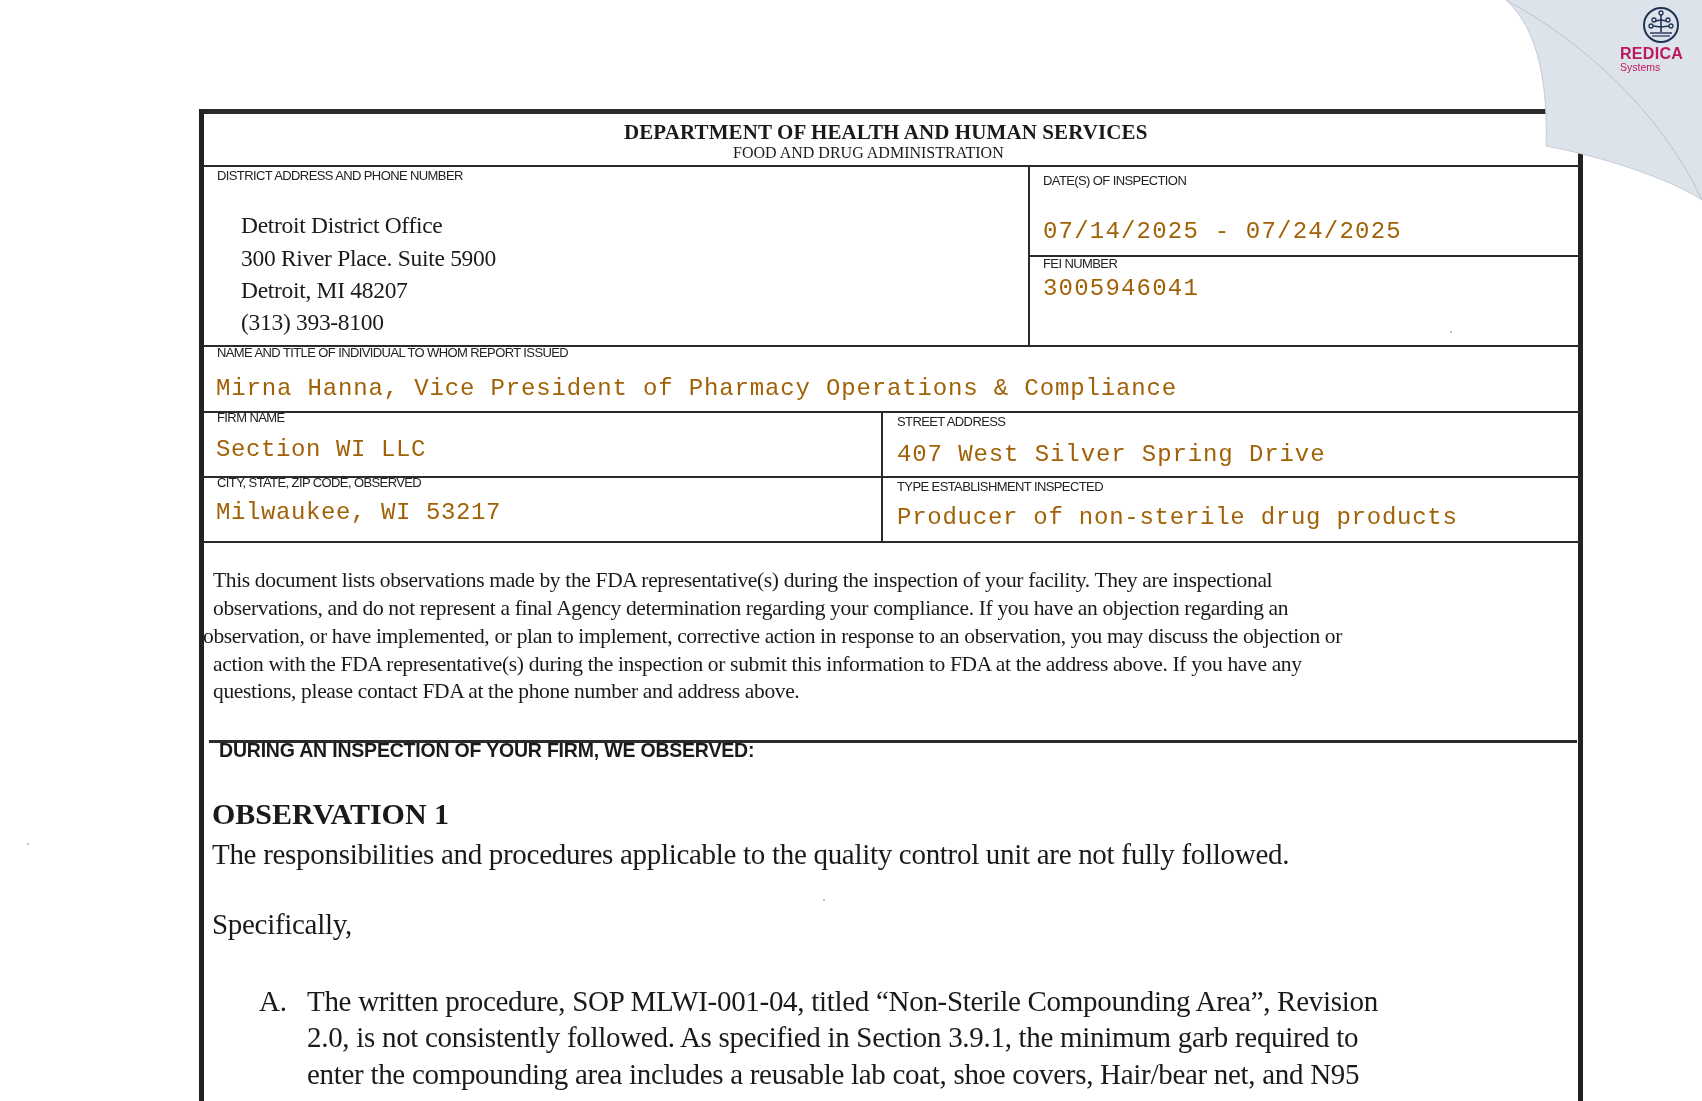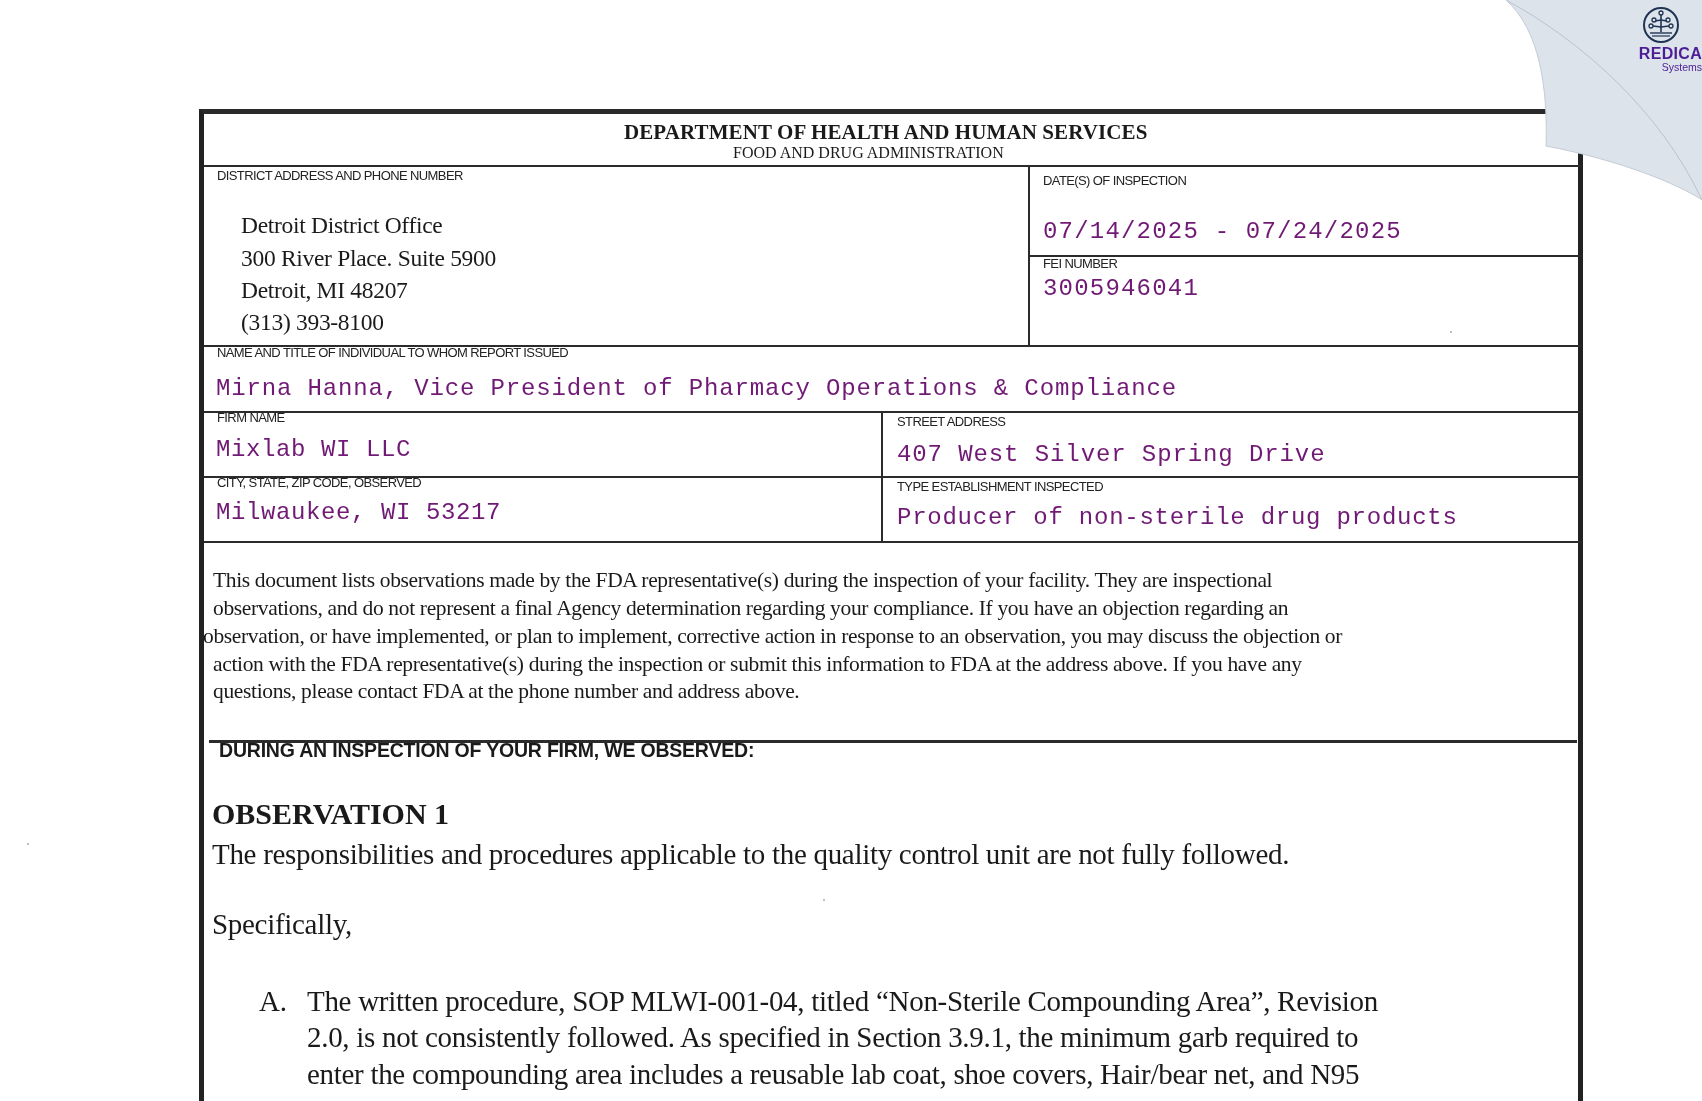--- a/index.html
+++ b/index.html
@@ -13,27 +13,27 @@
     position:absolute; left:199px; top:109px; width:1384px; height:1100px;
     border-left:5px solid #222; border-top:5px solid #2a2a2a; border-right:5px solid #222;
     box-sizing:border-box;
   }
   .hline { position:absolute; height:2px; background:#2b2b2b; }
   .vline { position:absolute; width:2px; background:#2b2b2b; }
   .hdr-title { font-family:"Liberation Serif", serif; font-weight:bold; font-size:21px; letter-spacing:0.1px; }
   .hdr-sub { font-family:"Liberation Serif", serif; font-size:16px; }
   .lbl { font-family:"Liberation Sans", sans-serif; font-size:13px; letter-spacing:-0.6px; color:#222; }
   .serif-val { font-family:"Liberation Serif", serif; font-size:23.5px; letter-spacing:-0.3px;margin-left:24px; }
-  .mono-val { font-family:"Liberation Mono", monospace; font-size:24px; color:#701a75; }
+  .mono-val { font-family:"Liberation Mono", monospace; font-size:24px; color:#a16207; }
   .para { font-family:"Liberation Serif", serif; font-size:21.5px; letter-spacing:-0.35px; line-height:27.8px; }
   .during { font-family:"Liberation Sans", sans-serif; font-weight:bold; font-size:19.5px; letter-spacing:-0.2px; }
   .obs-title { font-family:"Liberation Serif", serif; font-weight:bold; font-size:30px; }
   .body-lg { font-family:"Liberation Serif", serif; font-size:29px; letter-spacing:-0.3px; }
   .curl { position:absolute; left:0; top:0; width:1702px; height:260px; pointer-events:none; }
-  .logo { position:absolute; left:1620px; top:6px; width:82px; text-align:right; color:#4c1d95; }
+  .logo { position:absolute; left:1620px; top:6px; width:82px; text-align:left; color:#be185d; }
   .logo-name { font-family:"Liberation Sans", sans-serif; font-weight:bold; font-size:16px; letter-spacing:0.3px; line-height:16px; margin-top:2px; }
   .logo-sub { font-family:"Liberation Sans", sans-serif; font-size:10.5px; line-height:11px; }
   .speck { position:absolute; width:2px; height:2px; background:#aaa; border-radius:1px; }
 </style>
 </head>
 <body>
 
 <div class="frame"></div>
 
 <div class="abs hdr-title" style="left:624px; top:120px;">DEPARTMENT OF HEALTH AND HUMAN SERVICES</div>
@@ -55,21 +55,21 @@
 <div class="abs lbl" style="left:1043px; top:256px;">FEI NUMBER</div>
 <div class="abs mono-val" style="left:1043px; top:275px; letter-spacing:1.2px;">3005946041</div>
 <div class="hline" style="left:204px; top:345px; width:1377px;"></div>
 
 <div class="abs lbl" style="left:217px; top:345px;">NAME AND TITLE OF INDIVIDUAL TO WHOM REPORT ISSUED</div>
 <div class="abs mono-val" style="left:216px; top:375px; letter-spacing:0.85px;">Mirna Hanna, Vice President of Pharmacy Operations &amp; Compliance</div>
 <div class="hline" style="left:204px; top:411px; width:1377px;"></div>
 
 <div class="vline" style="left:881px; top:412px; height:129px;"></div>
 <div class="abs lbl" style="left:217px; top:410px;">FIRM NAME</div>
-<div class="abs mono-val" style="left:216px; top:436px; letter-spacing:0.6px;">Mixlab WI LLC</div>
+<div class="abs mono-val" style="left:216px; top:436px; letter-spacing:0.6px;">Section WI LLC</div>
 <div class="abs lbl" style="left:897px; top:414px;">STREET ADDRESS</div>
 <div class="abs mono-val" style="left:897px; top:441px; letter-spacing:0.9px;">407 West Silver Spring Drive</div>
 <div class="hline" style="left:204px; top:476px; width:1377px;"></div>
 
 <div class="abs lbl" style="left:217px; top:475px;">CITY, STATE, ZIP CODE, OBSERVED</div>
 <div class="abs mono-val" style="left:216px; top:499px; letter-spacing:0.6px;">Milwaukee, WI 53217</div>
 <div class="abs lbl" style="left:897px; top:479px;">TYPE ESTABLISHMENT INSPECTED</div>
 <div class="abs mono-val" style="left:897px; top:504px; letter-spacing:0.75px;">Producer of non-sterile drug products</div>
 <div class="hline" style="left:204px; top:541px; width:1377px;"></div>
 

